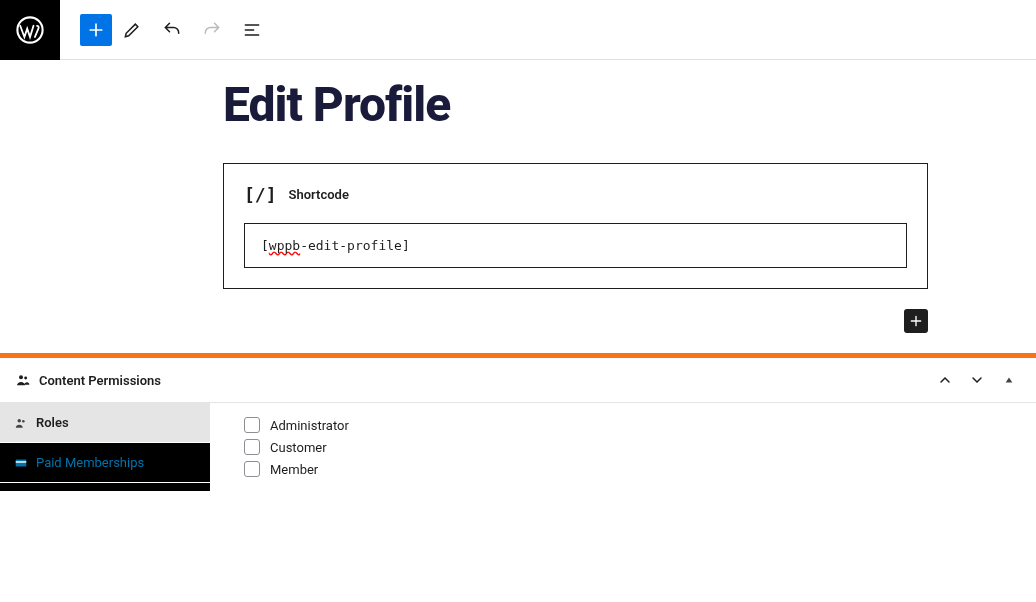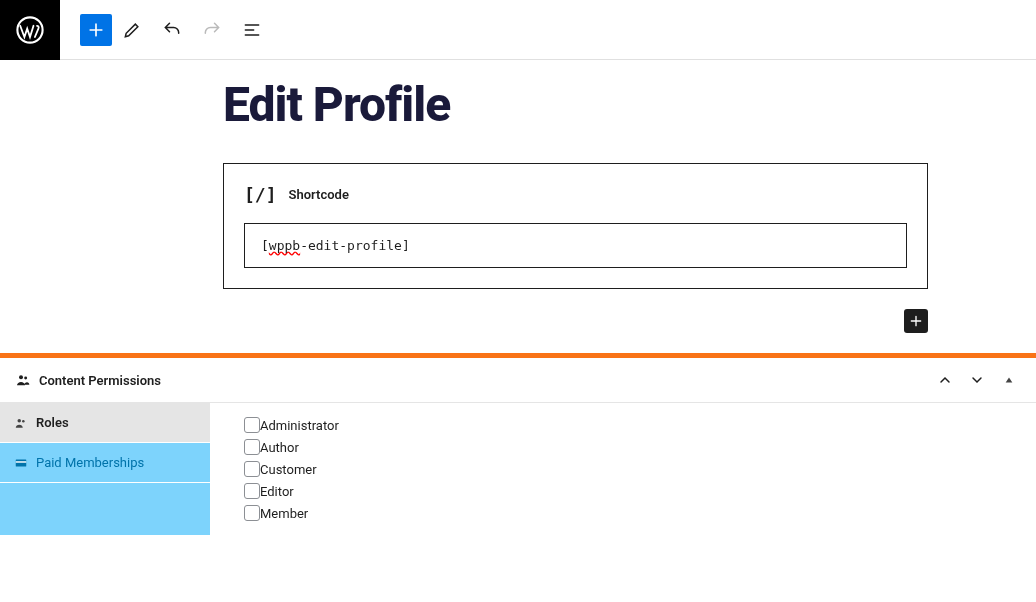--- a/index.html
+++ b/index.html
@@ -135,21 +135,21 @@
       display: flex;
       align-items: center;
       justify-content: center;
       cursor: pointer;
     }
     .permissions-body {
       display: flex;
     }
     .permissions-sidebar {
       width: 210px;
-      background: #7dd3fc;
+      background: #000000;
     }
     .sidebar-item {
       padding: 12px 14px;
       display: flex;
       align-items: center;
       gap: 8px;
       cursor: pointer;
       font-size: 13px;
       border-bottom: 1px solid #fff;
     }
@@ -169,20 +169,21 @@
     }
     .role-list {
       display: flex;
       flex-direction: column;
       gap: 6px;
       padding-left: 14px;
     }
     .role-item {
       display: flex;
       align-items: center;
+      gap: 10px;
       font-size: 13px;
     }
     .role-checkbox {
       width: 16px;
       height: 16px;
       border: 1px solid #8c8f94;
       border-radius: 3px;
       background: #fff;
       cursor: pointer;
     }
@@ -293,29 +294,21 @@
       </div>
     </div>
     <div class="permissions-main">
       <div class="role-list">
         <div class="role-item">
           <div class="role-checkbox"></div>
           <span>Administrator</span>
         </div>
         <div class="role-item">
           <div class="role-checkbox"></div>
-          <span>Author</span>
-        </div>
-        <div class="role-item">
-          <div class="role-checkbox"></div>
           <span>Customer</span>
-        </div>
-        <div class="role-item">
-          <div class="role-checkbox"></div>
-          <span>Editor</span>
         </div>
         <div class="role-item">
           <div class="role-checkbox"></div>
           <span>Member</span>
         </div>
       </div>
     </div>
   </div>
 </div>
 

